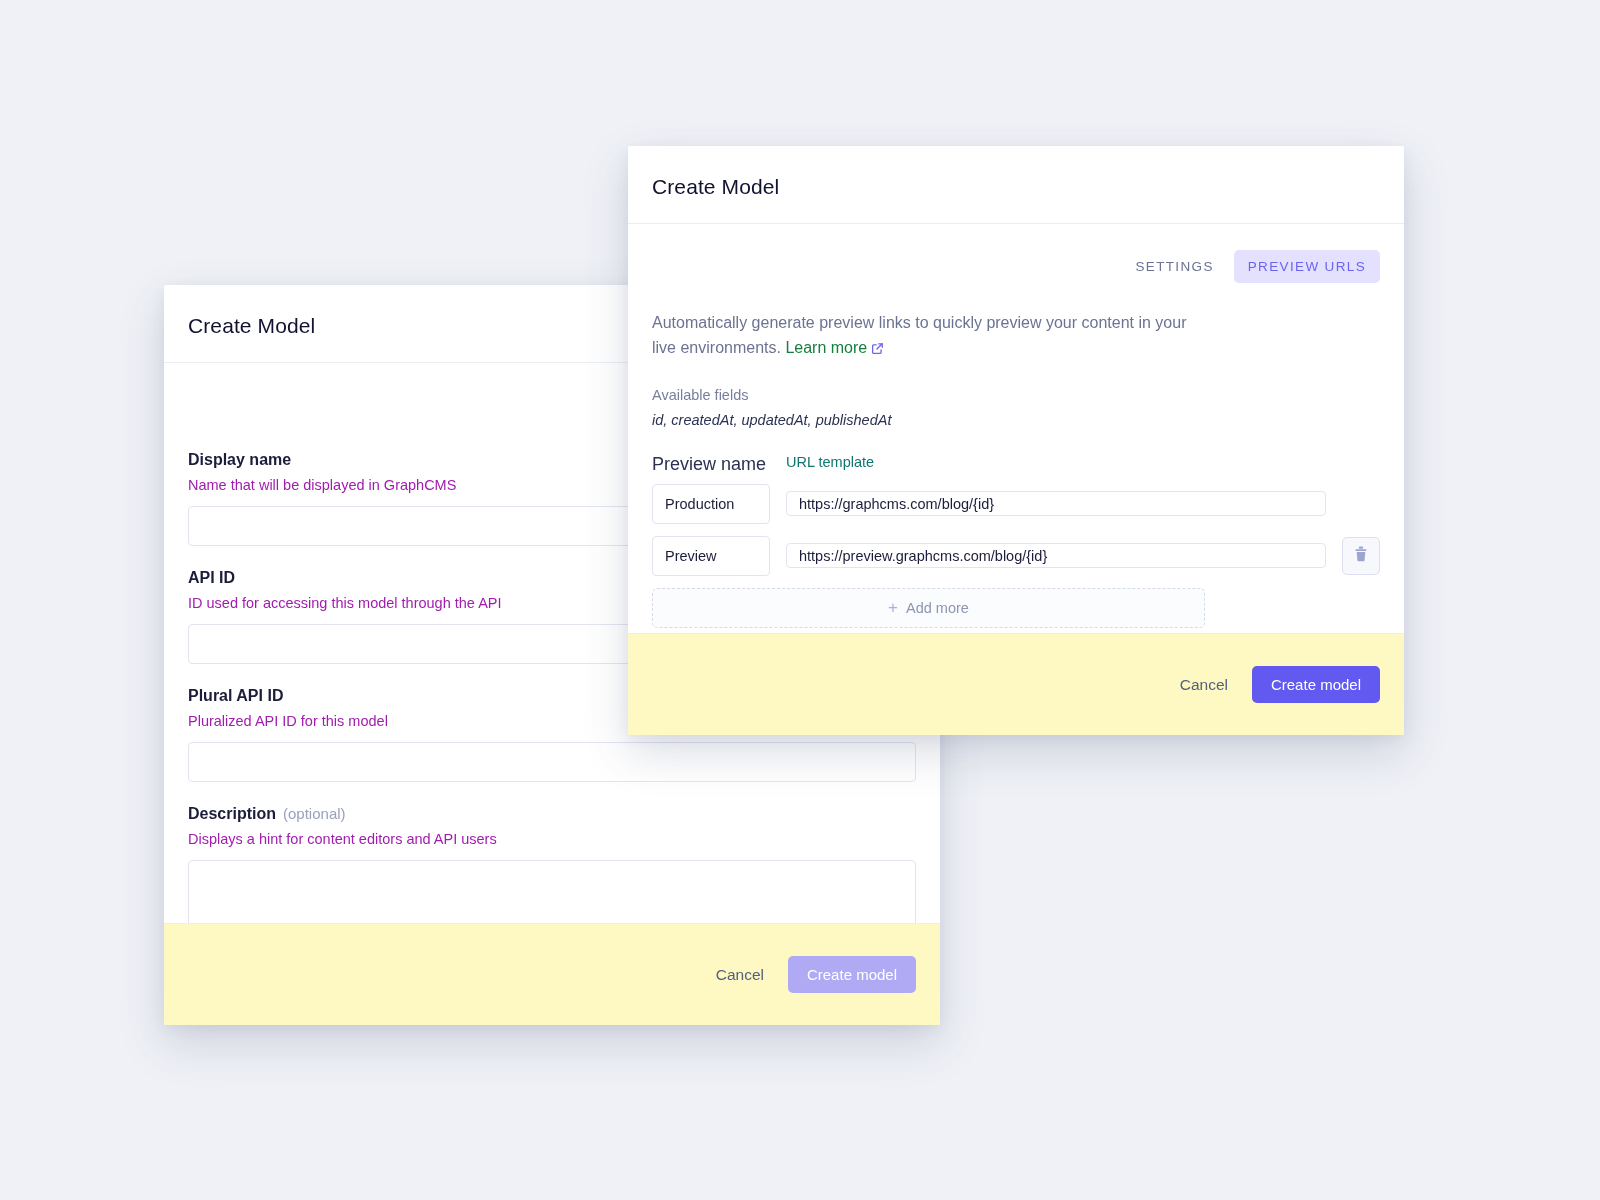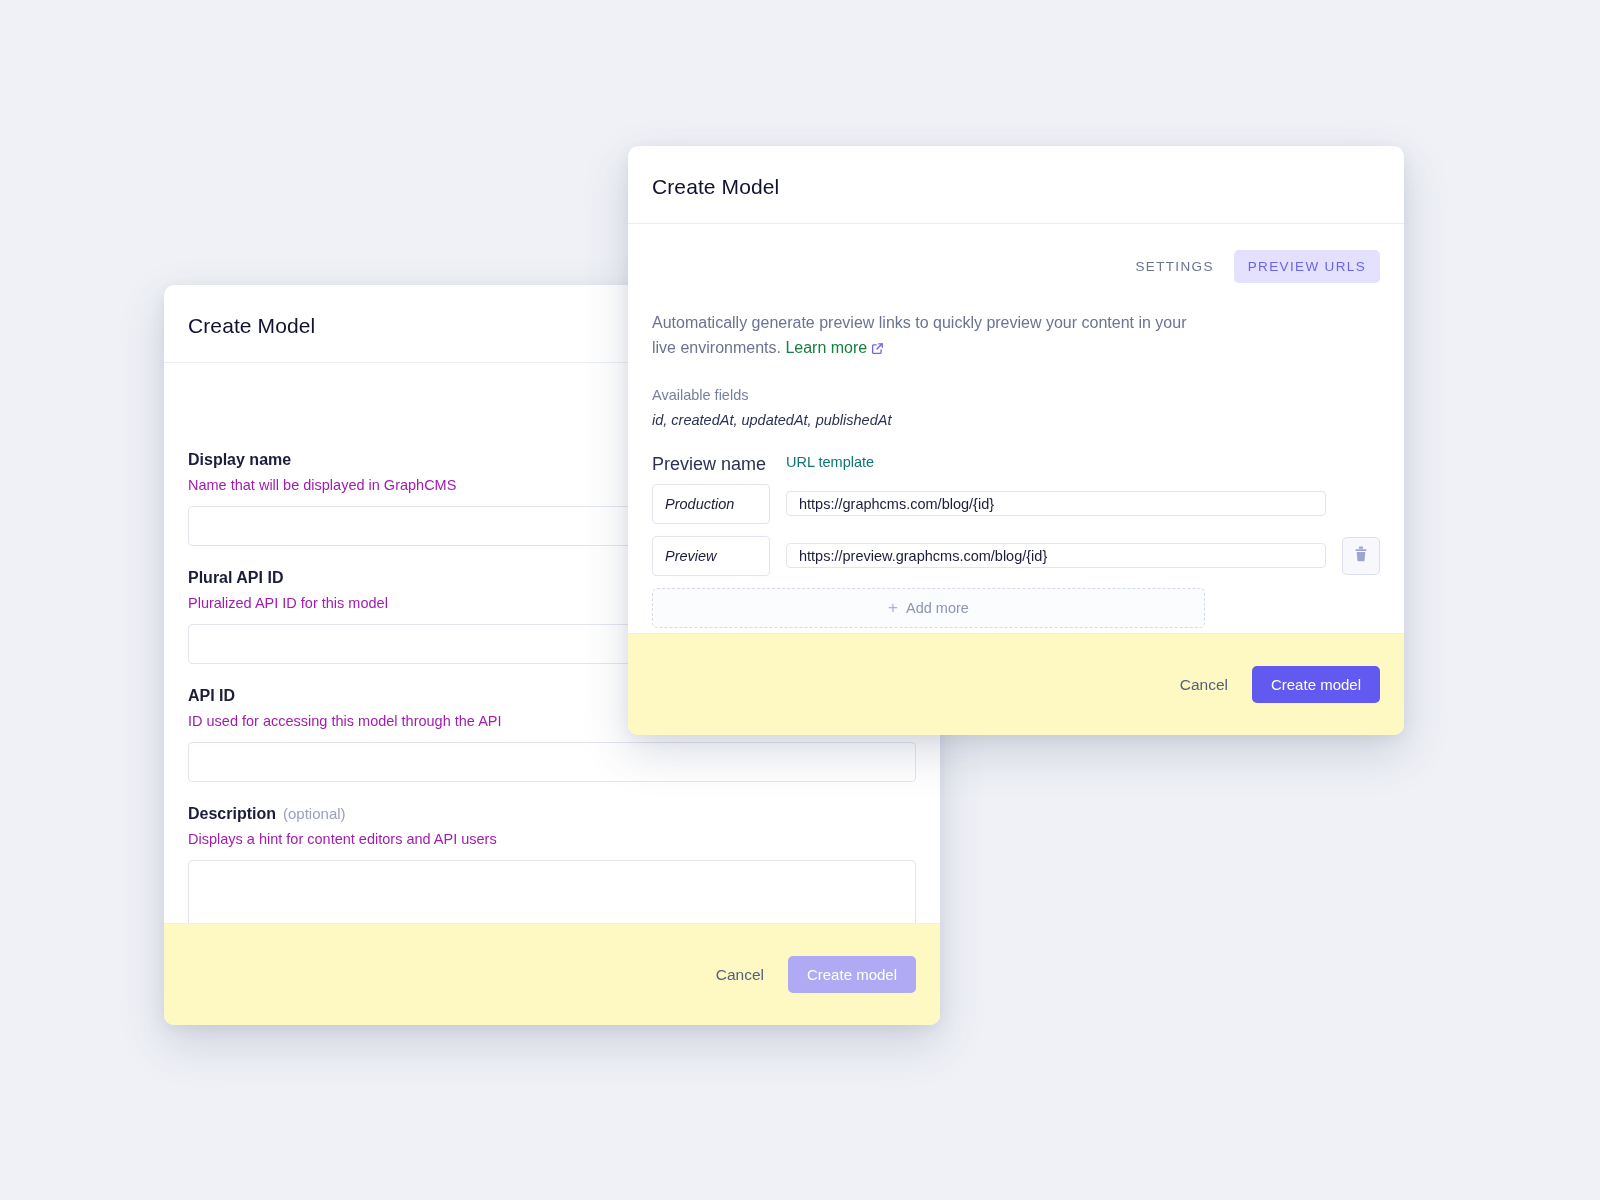--- a/index.html
+++ b/index.html
@@ -18,21 +18,21 @@
 
   .stage {
     position: absolute;
     inset: 0;
   }
 
   
   .dialog {
     position: absolute;
     background: #ffffff;
-    border-radius: 10px;
+    border-radius: 2px;
     box-shadow: 0 18px 46px rgba(60, 72, 110, 0.18),
                 0 4px 14px rgba(60, 72, 110, 0.08);
     overflow: hidden;
     display: flex;
     flex-direction: column;
   }
 
   .dialog-back {
     left: 164px;
     top: 285px;
@@ -220,21 +220,20 @@
     box-sizing: border-box;
     height: 40px;
     border: 1px solid #e2e5ef;
     border-radius: 4px;
     background: #fff;
     font-family: inherit;
     font-size: 14.5px;
     color: #1b1d3b;
     padding: 0 12px;
     outline: none;
-    font-style: italic;
   }
   .url-tpl-input {
     flex: 1 1 auto;
     box-sizing: border-box;
     height: 25px;
     border: 1px solid #e2e5ef;
     border-radius: 4px;
     background: #fff;
     font-family: inherit;
     font-size: 14.5px;
@@ -332,31 +331,31 @@
       <div class="field">
         <div class="field-label">
           <span>Display name</span>
         </div>
         <div class="field-hint">Name that will be displayed in GraphCMS</div>
         <input class="text-input" type="text" value="" style="">
       </div>
 
       <div class="field">
         <div class="field-label">
+          <span>API ID</span>
+        </div>
+        <div class="field-hint">ID used for accessing this model through the API</div>
+        <input class="text-input" type="text" value="" style="">
+      </div>
+
+      <div class="field">
+        <div class="field-label">
           <span>Plural API ID</span>
         </div>
         <div class="field-hint">Pluralized API ID for this model</div>
-        <input class="text-input" type="text" value="" style="">
-      </div>
-
-      <div class="field">
-        <div class="field-label">
-          <span>API ID</span>
-        </div>
-        <div class="field-hint">ID used for accessing this model through the API</div>
         <input class="text-input" type="text" value="" style="">
       </div>
 
       <div class="field">
         <div class="field-label">
           <span>Description</span>
           <span class="field-optional">(optional)</span>
         </div>
         <div class="field-hint">Displays a hint for content editors and API users</div>
         <textarea class="text-area" style=""></textarea>

